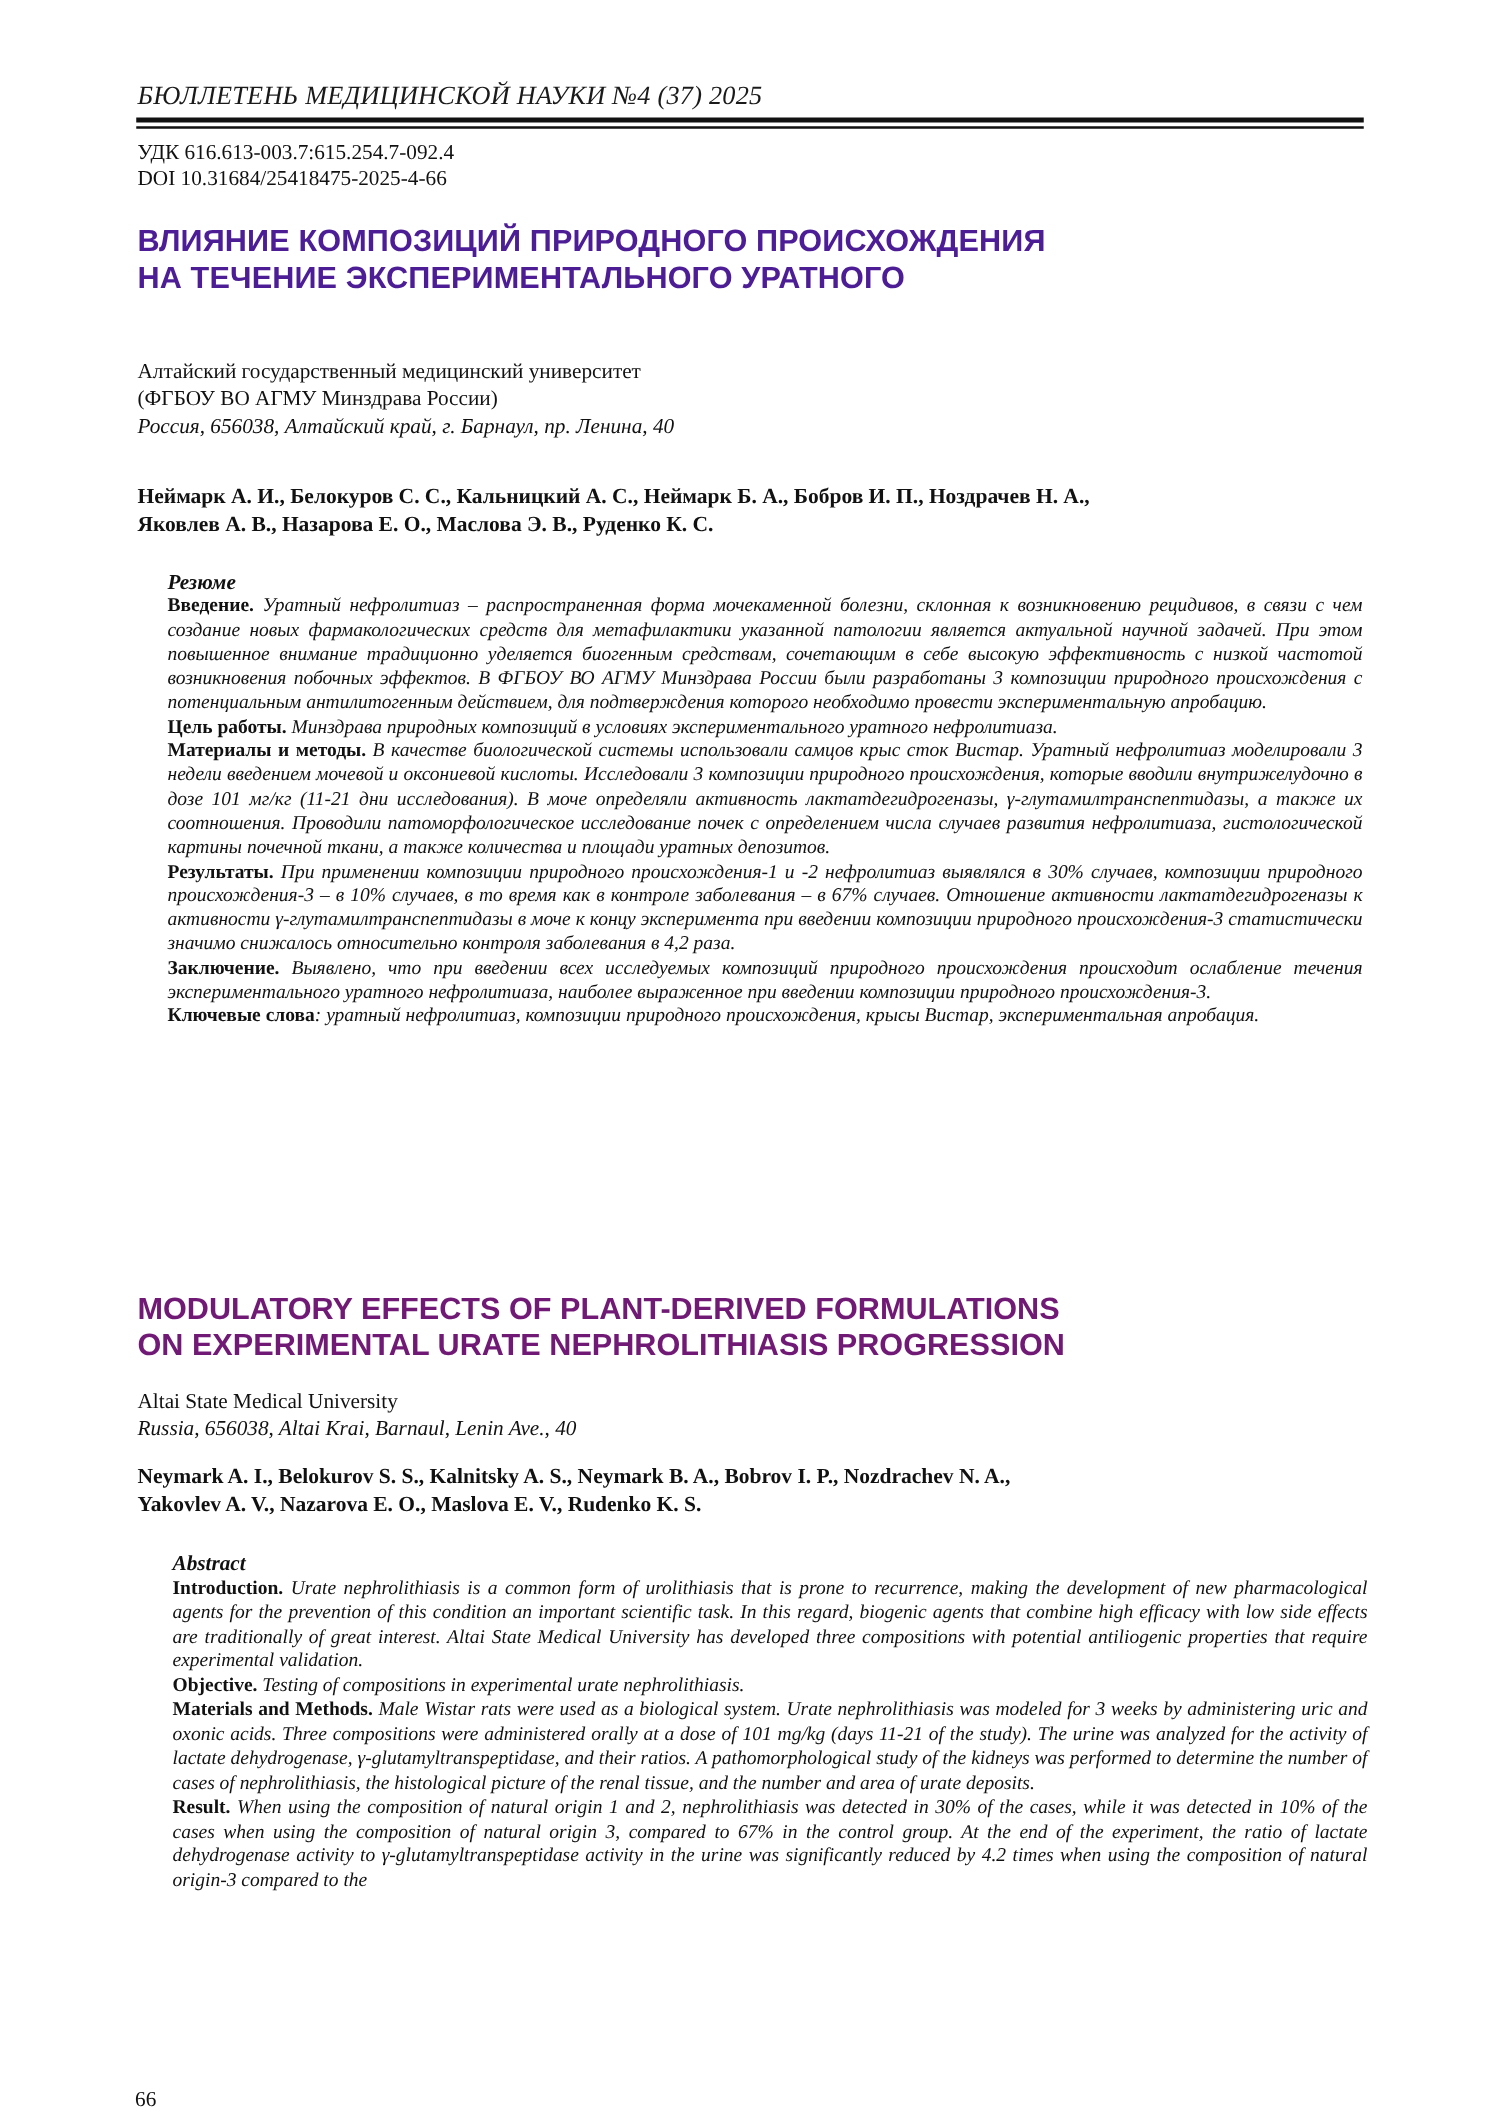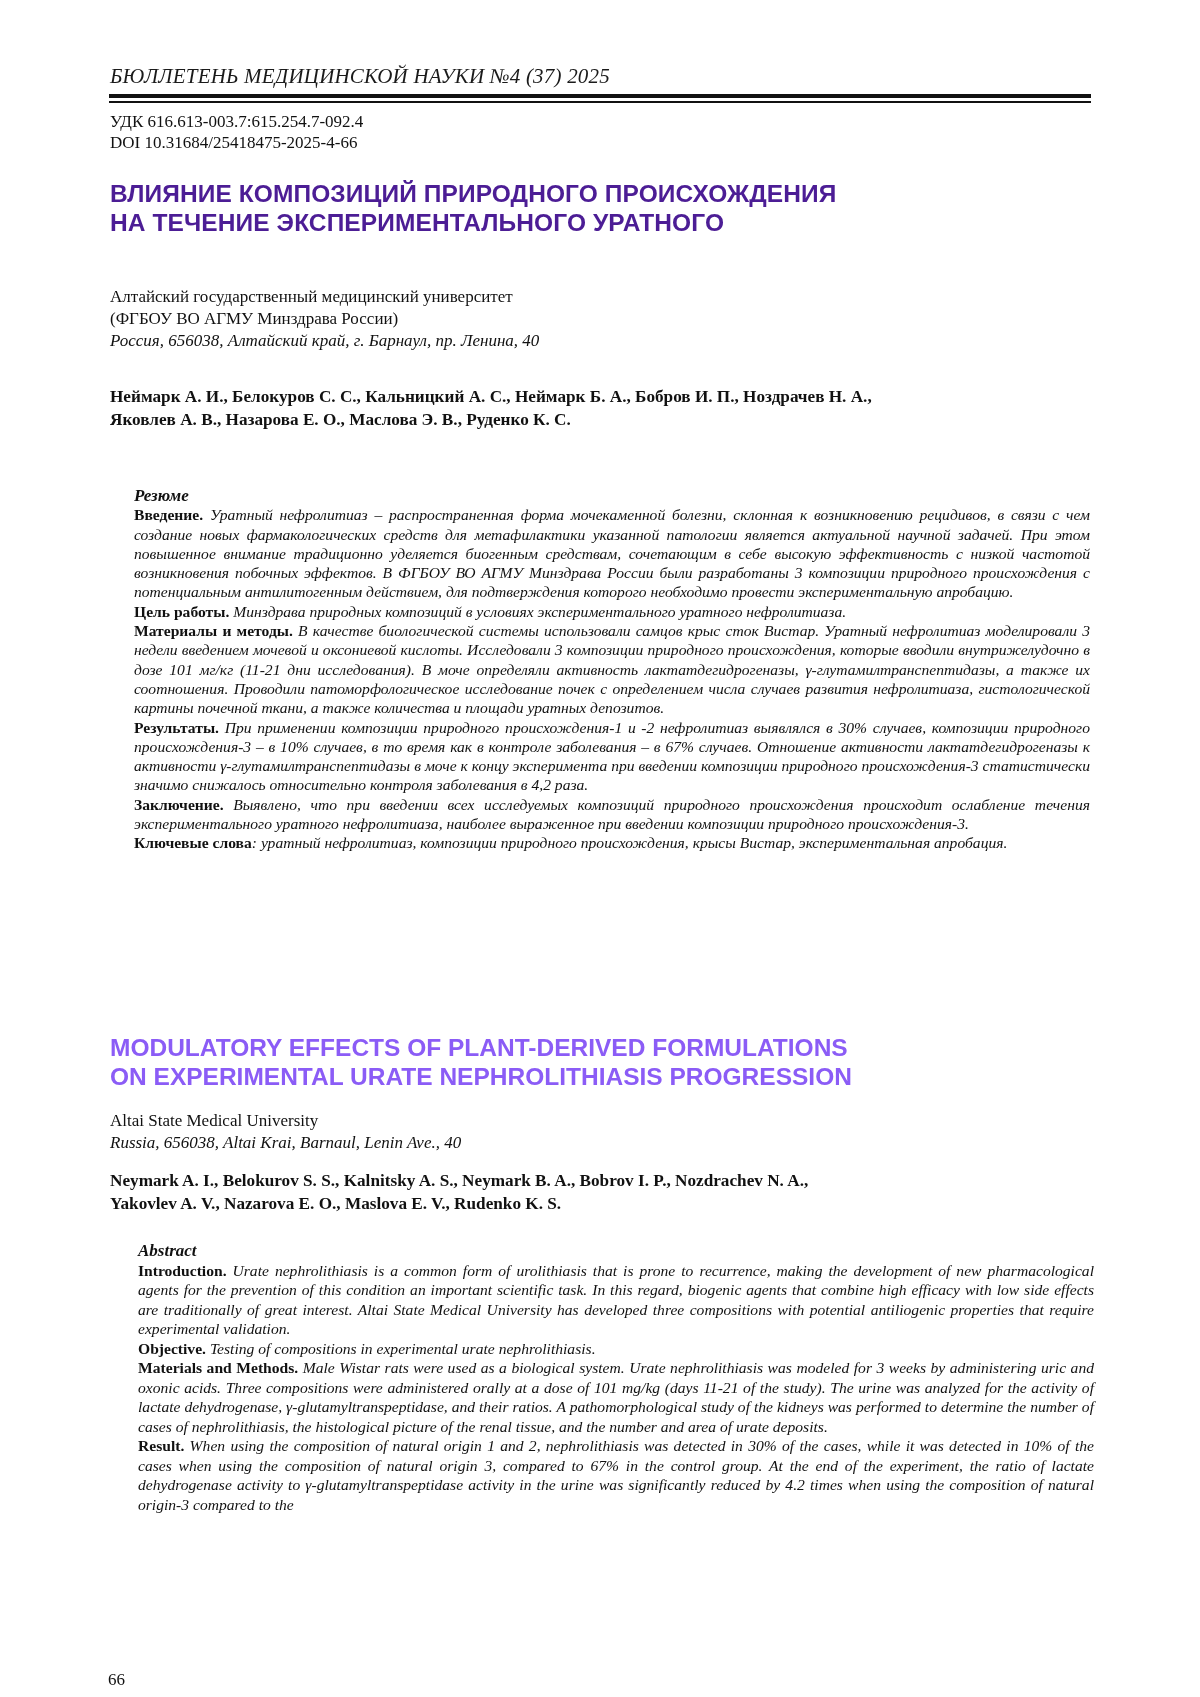--- a/index.html
+++ b/index.html
@@ -27,30 +27,30 @@
   .affil-ru { position: absolute; left: 110px; top: 286px; font-size: 17px; line-height: 22px; }
   .affil-ru .addr { font-style: italic; }
 
   .authors-ru {
     position: absolute; left: 110px; top: 385px; width: 990px;
     font-weight: bold; font-size: 17.2px; line-height: 23px;
   }
 
   .abstract-ru {
     position: absolute; left: 134px; top: 456px; width: 956px;
-    font-size: 15.6px; line-height: 19.3px; text-align: justify; font-style: italic; margin-top: 30px;
+    font-size: 15.6px; line-height: 19.3px; text-align: justify; font-style: italic;
   }
   .abstract-ru .heading { font-weight: bold; font-style: italic; font-size: 17px; }
   .abstract-ru p, .abstract-en p { margin: 0; }
   .lbl { font-weight: bold; font-style: normal; }
 
   .title-en {
     position: absolute; left: 110px; top: 1033px; width: 980px;
     font-family: "Liberation Sans", "DejaVu Sans", sans-serif; font-weight: bold;
-    font-size: 24.5px; line-height: 29px; color: #8b5cf6;
+    font-size: 24.5px; line-height: 29px; color: #701a75;
   }
 
   .affil-en { position: absolute; left: 110px; top: 1110px; font-size: 17px; line-height: 22px; }
   .affil-en .addr { font-style: italic; }
 
   .authors-en {
     position: absolute; left: 110px; top: 1169px; width: 990px;
     font-weight: bold; font-size: 17.2px; line-height: 23px;
   }
 

